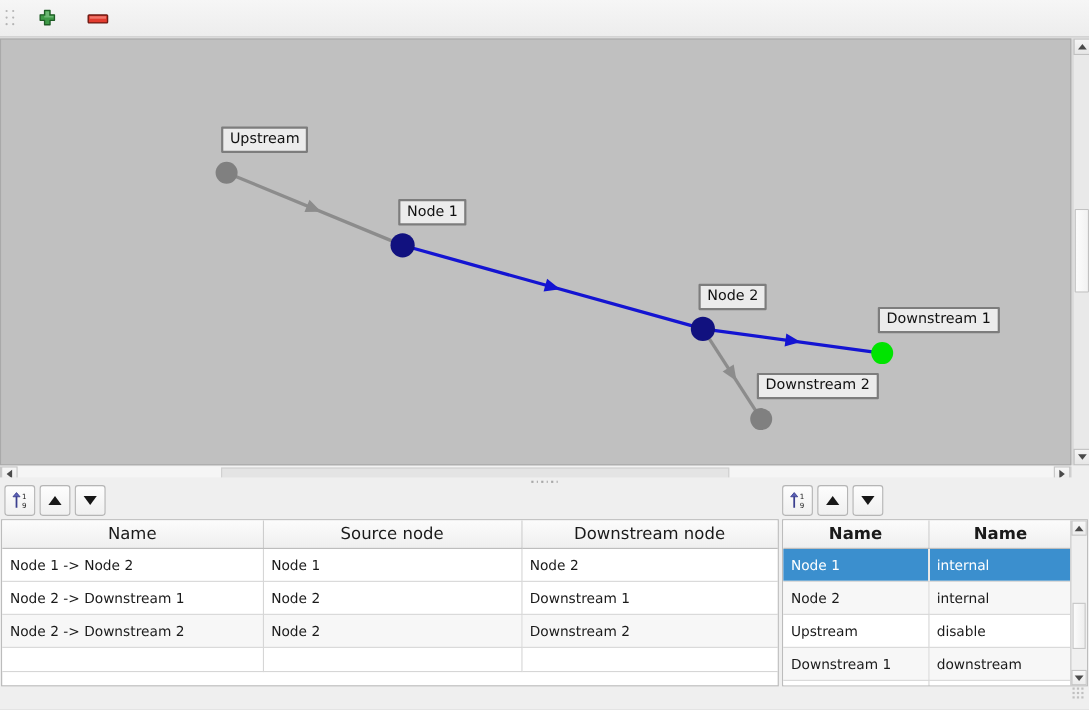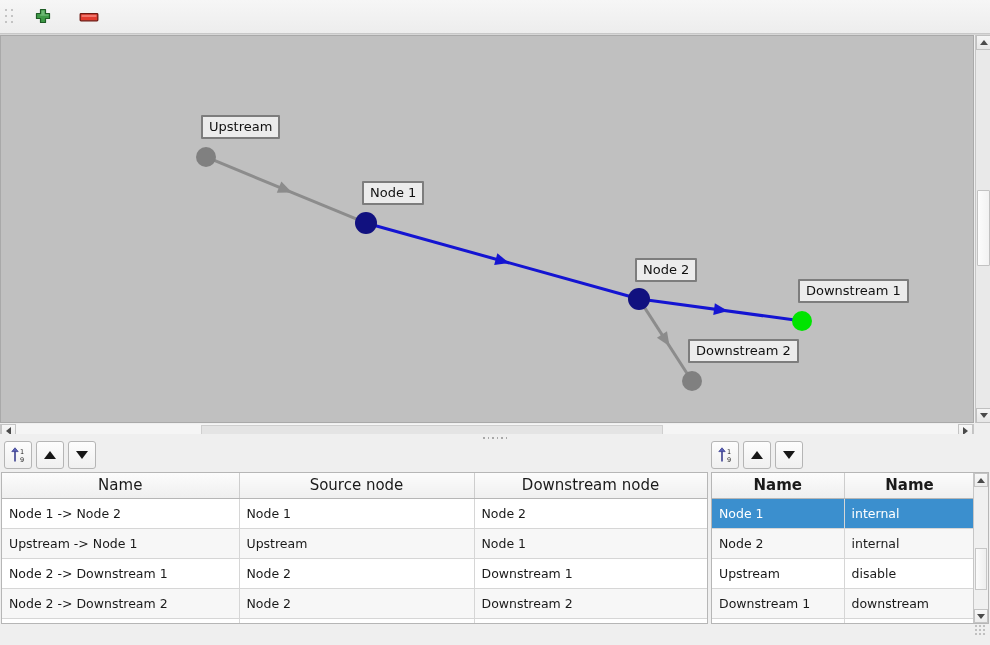--- a/index.html
+++ b/index.html
@@ -305,25 +305,20 @@
           <th>Source node</th>
           <th>Downstream node</th>
         </tr>
       </thead>
       <tbody id="edges-body">
           <tr class="odd">
             <td>Node 1 -&gt; Node 2</td>
             <td>Node 1</td>
             <td>Node 2</td>
           </tr>
-          <tr class="even">
-            <td>Upstream -&gt; Node 1</td>
-            <td>Upstream</td>
-            <td>Node 1</td>
-          </tr>
           <tr class="odd">
             <td>Node 2 -&gt; Downstream 1</td>
             <td>Node 2</td>
             <td>Downstream 1</td>
           </tr>
           <tr class="even">
             <td>Node 2 -&gt; Downstream 2</td>
             <td>Node 2</td>
             <td>Downstream 2</td>
           </tr>

